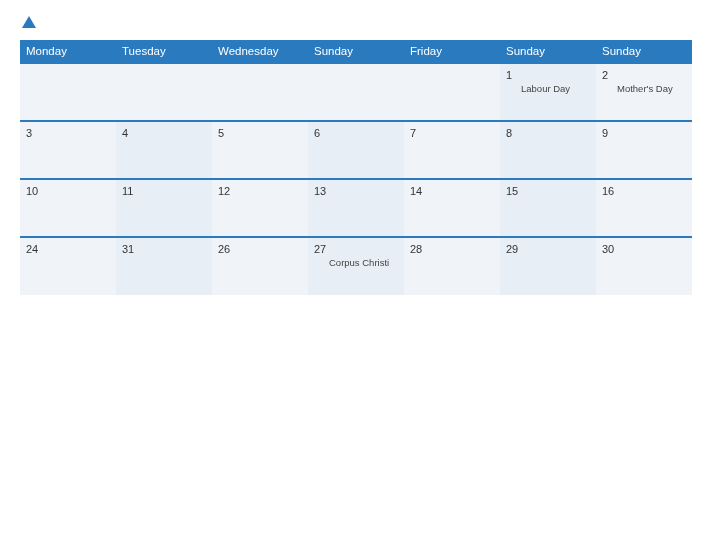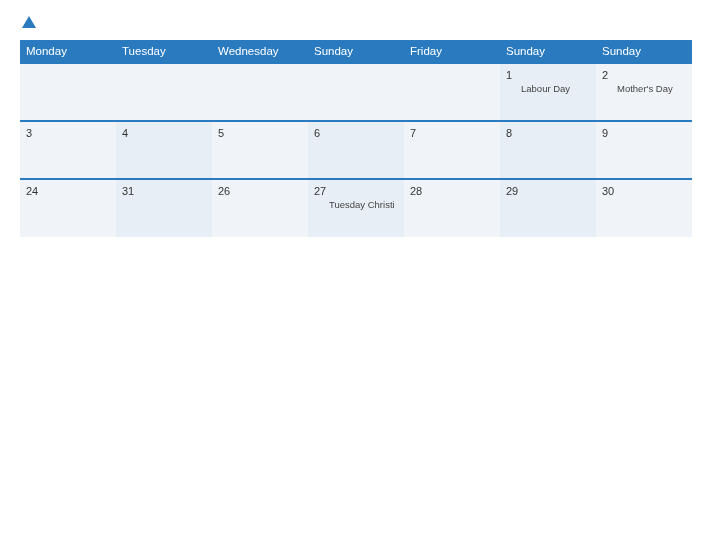--- a/index.html
+++ b/index.html
@@ -190,31 +190,54 @@
           </td>
           <td>
             <span class="day-num">8</span>
           </td>
           <td>
             <span class="day-num">9</span>
           </td>
         </tr>
         <tr>
           <td>
+            <span class="day-num">10</span>
+          </td>
+          <td>
+            <span class="day-num">11</span>
+          </td>
+          <td>
+            <span class="day-num">12</span>
+          </td>
+          <td>
+            <span class="day-num">13</span>
+          </td>
+          <td>
+            <span class="day-num">14</span>
+          </td>
+          <td>
+            <span class="day-num">15</span>
+          </td>
+          <td>
+            <span class="day-num">16</span>
+          </td>
+        </tr>
+        <tr>
+          <td>
             <span class="day-num">24</span>
           </td>
           <td>
             <span class="day-num">31</span>
           </td>
           <td>
             <span class="day-num">26</span>
           </td>
           <td>
             <span class="day-num">27</span>
-            <span class="day-event">Tuesday Christi</span>
+            <span class="day-event">Corpus Christi</span>
           </td>
           <td>
             <span class="day-num">28</span>
           </td>
           <td>
             <span class="day-num">29</span>
           </td>
           <td>
             <span class="day-num">30</span>
           </td>

